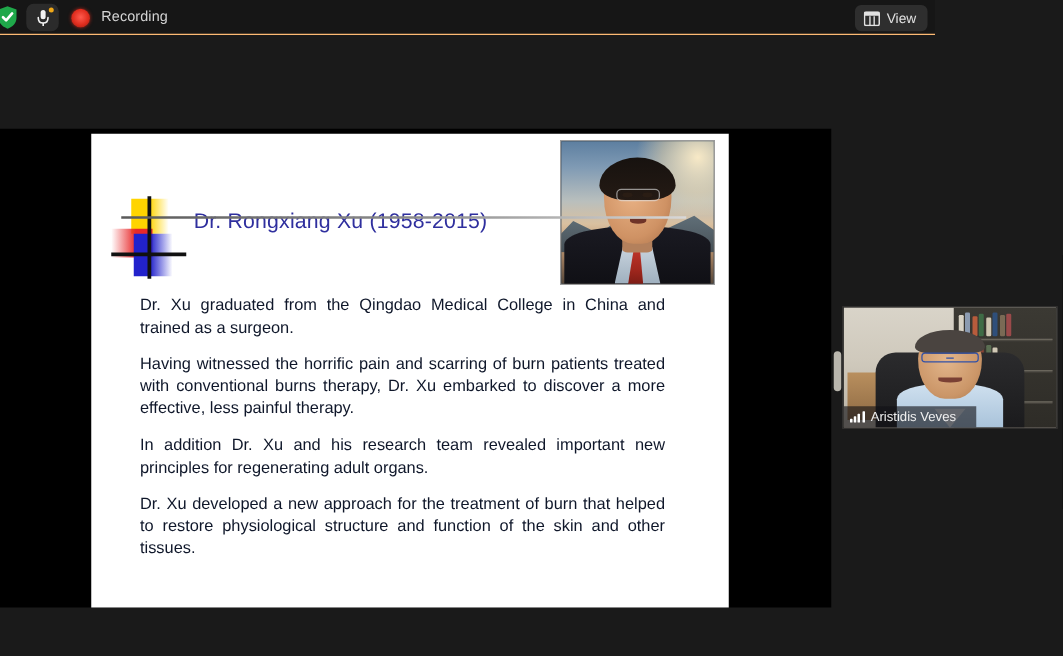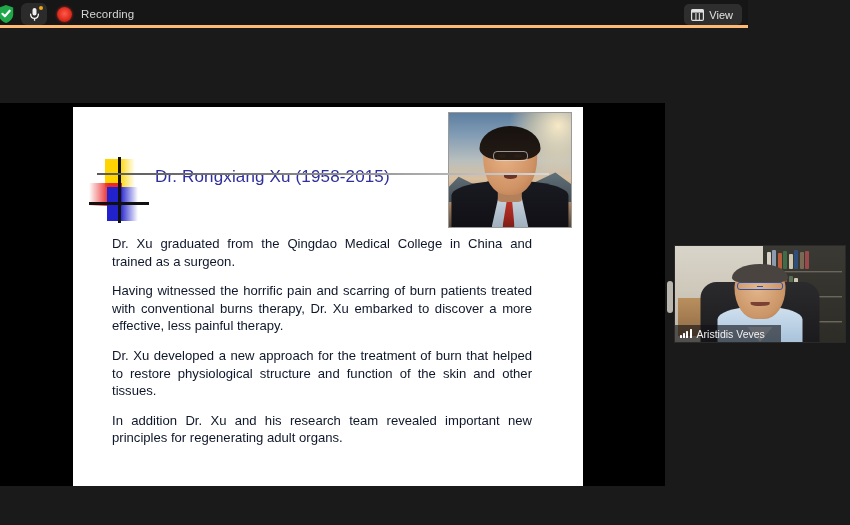--- a/index.html
+++ b/index.html
@@ -18,21 +18,21 @@
     height: 525px;
     background: #1a1a1a;
   }
 
   
   #topbar {
     position: absolute;
     left: 0; top: 0;
     width: 748px; height: 28px;
     background: #161616;
-    border-bottom: 3px solid #fdba74;
+    border-bottom: 1px solid #fdba74;
   }
 
   .tb-left {
     position: absolute;
     left: 0; top: 0;
     height: 28px;
     display: flex;
     align-items: center;
     gap: 6px;
     padding-left: 2px;
@@ -529,22 +529,22 @@
           <span class="deco-vline"></span>
           <span class="deco-hline"></span>
         </div>
         <div class="slide-title">Dr. Rongxiang Xu (1958-2015)</div>
       </div>
       <div class="title-rule"></div>
 
       <div class="slide-body">
         <p class="para">Dr. Xu graduated from the Qingdao Medical College in China and trained as a surgeon.</p>
         <p class="para">Having witnessed the horrific pain and scarring of burn patients treated with conventional burns therapy, Dr. Xu embarked to discover a more effective, less painful therapy.</p>
+        <p class="para">In addition Dr. Xu and his research team revealed important new principles for regenerating adult organs.</p>
         <p class="para">Dr. Xu developed a new approach for the treatment of burn that helped to restore physiological structure and function of the skin and other tissues.</p>
-        <p class="para">In addition Dr. Xu and his research team revealed important new principles for regenerating adult organs.</p>
       </div>
 
     </div>
   </div>
 
   <div id="resize-handle"></div>
 
   <div id="video-tile">
     <div class="vt-scene">
       <div class="vt-wall"></div>

